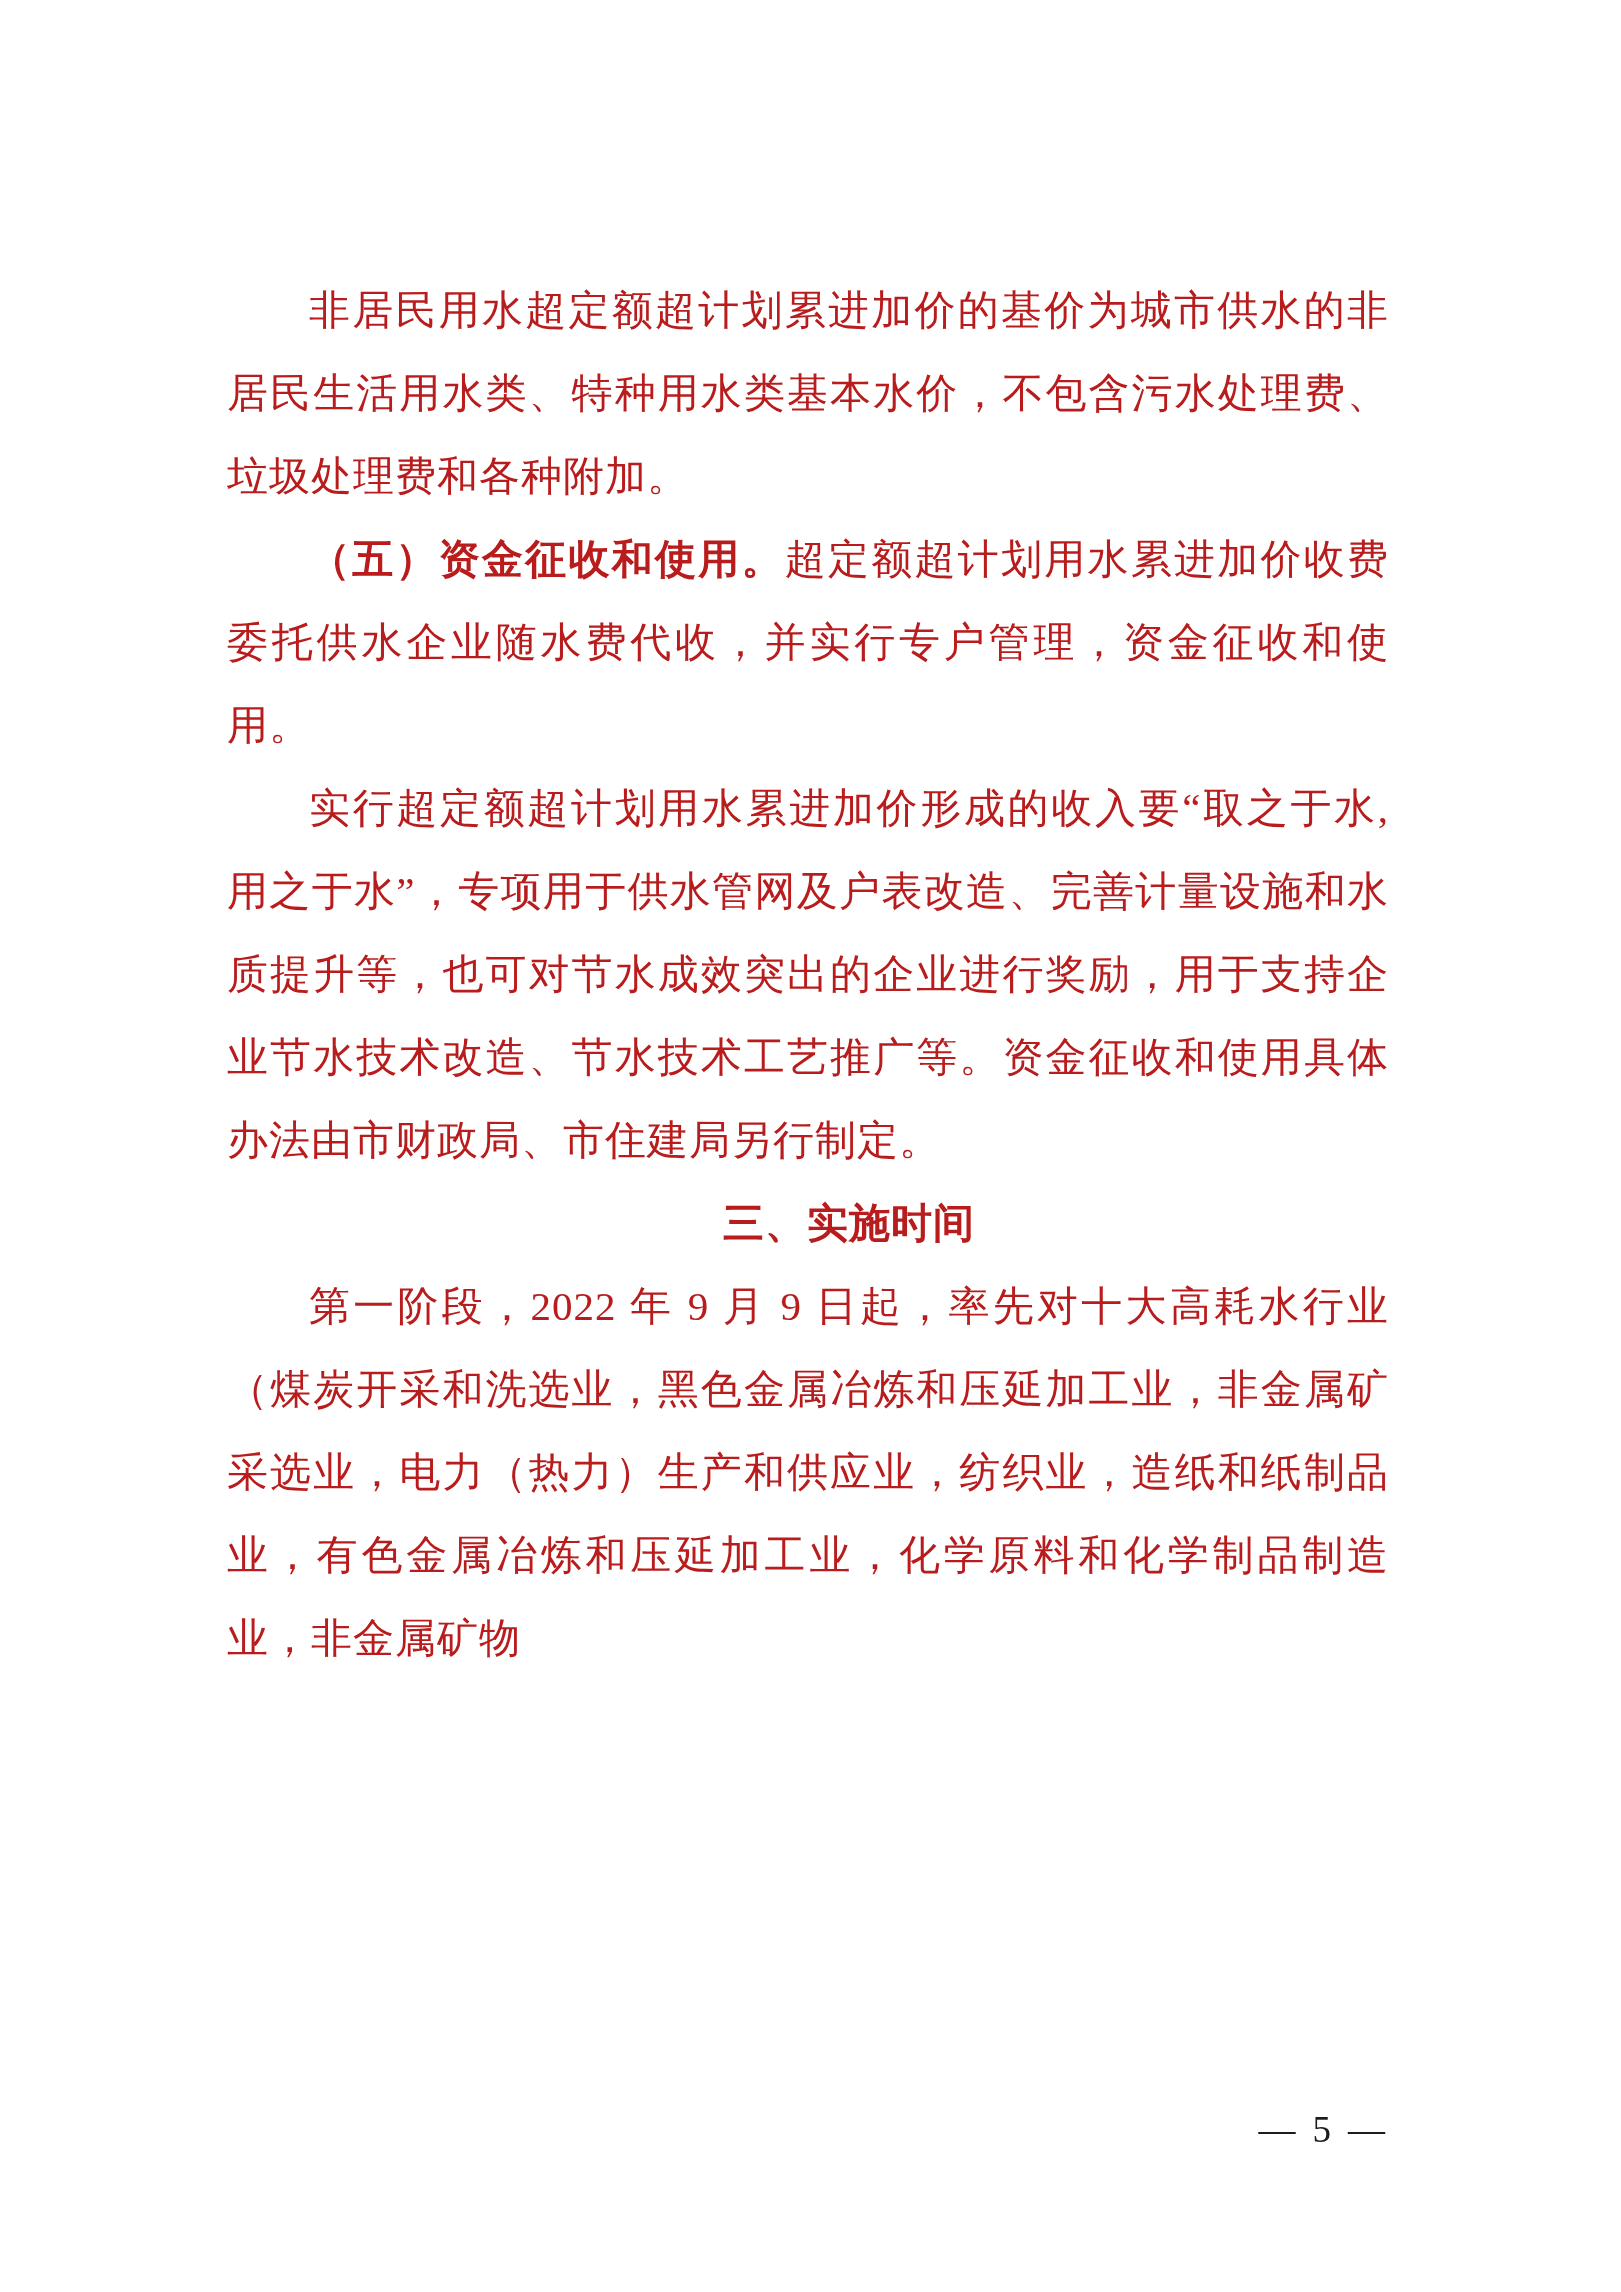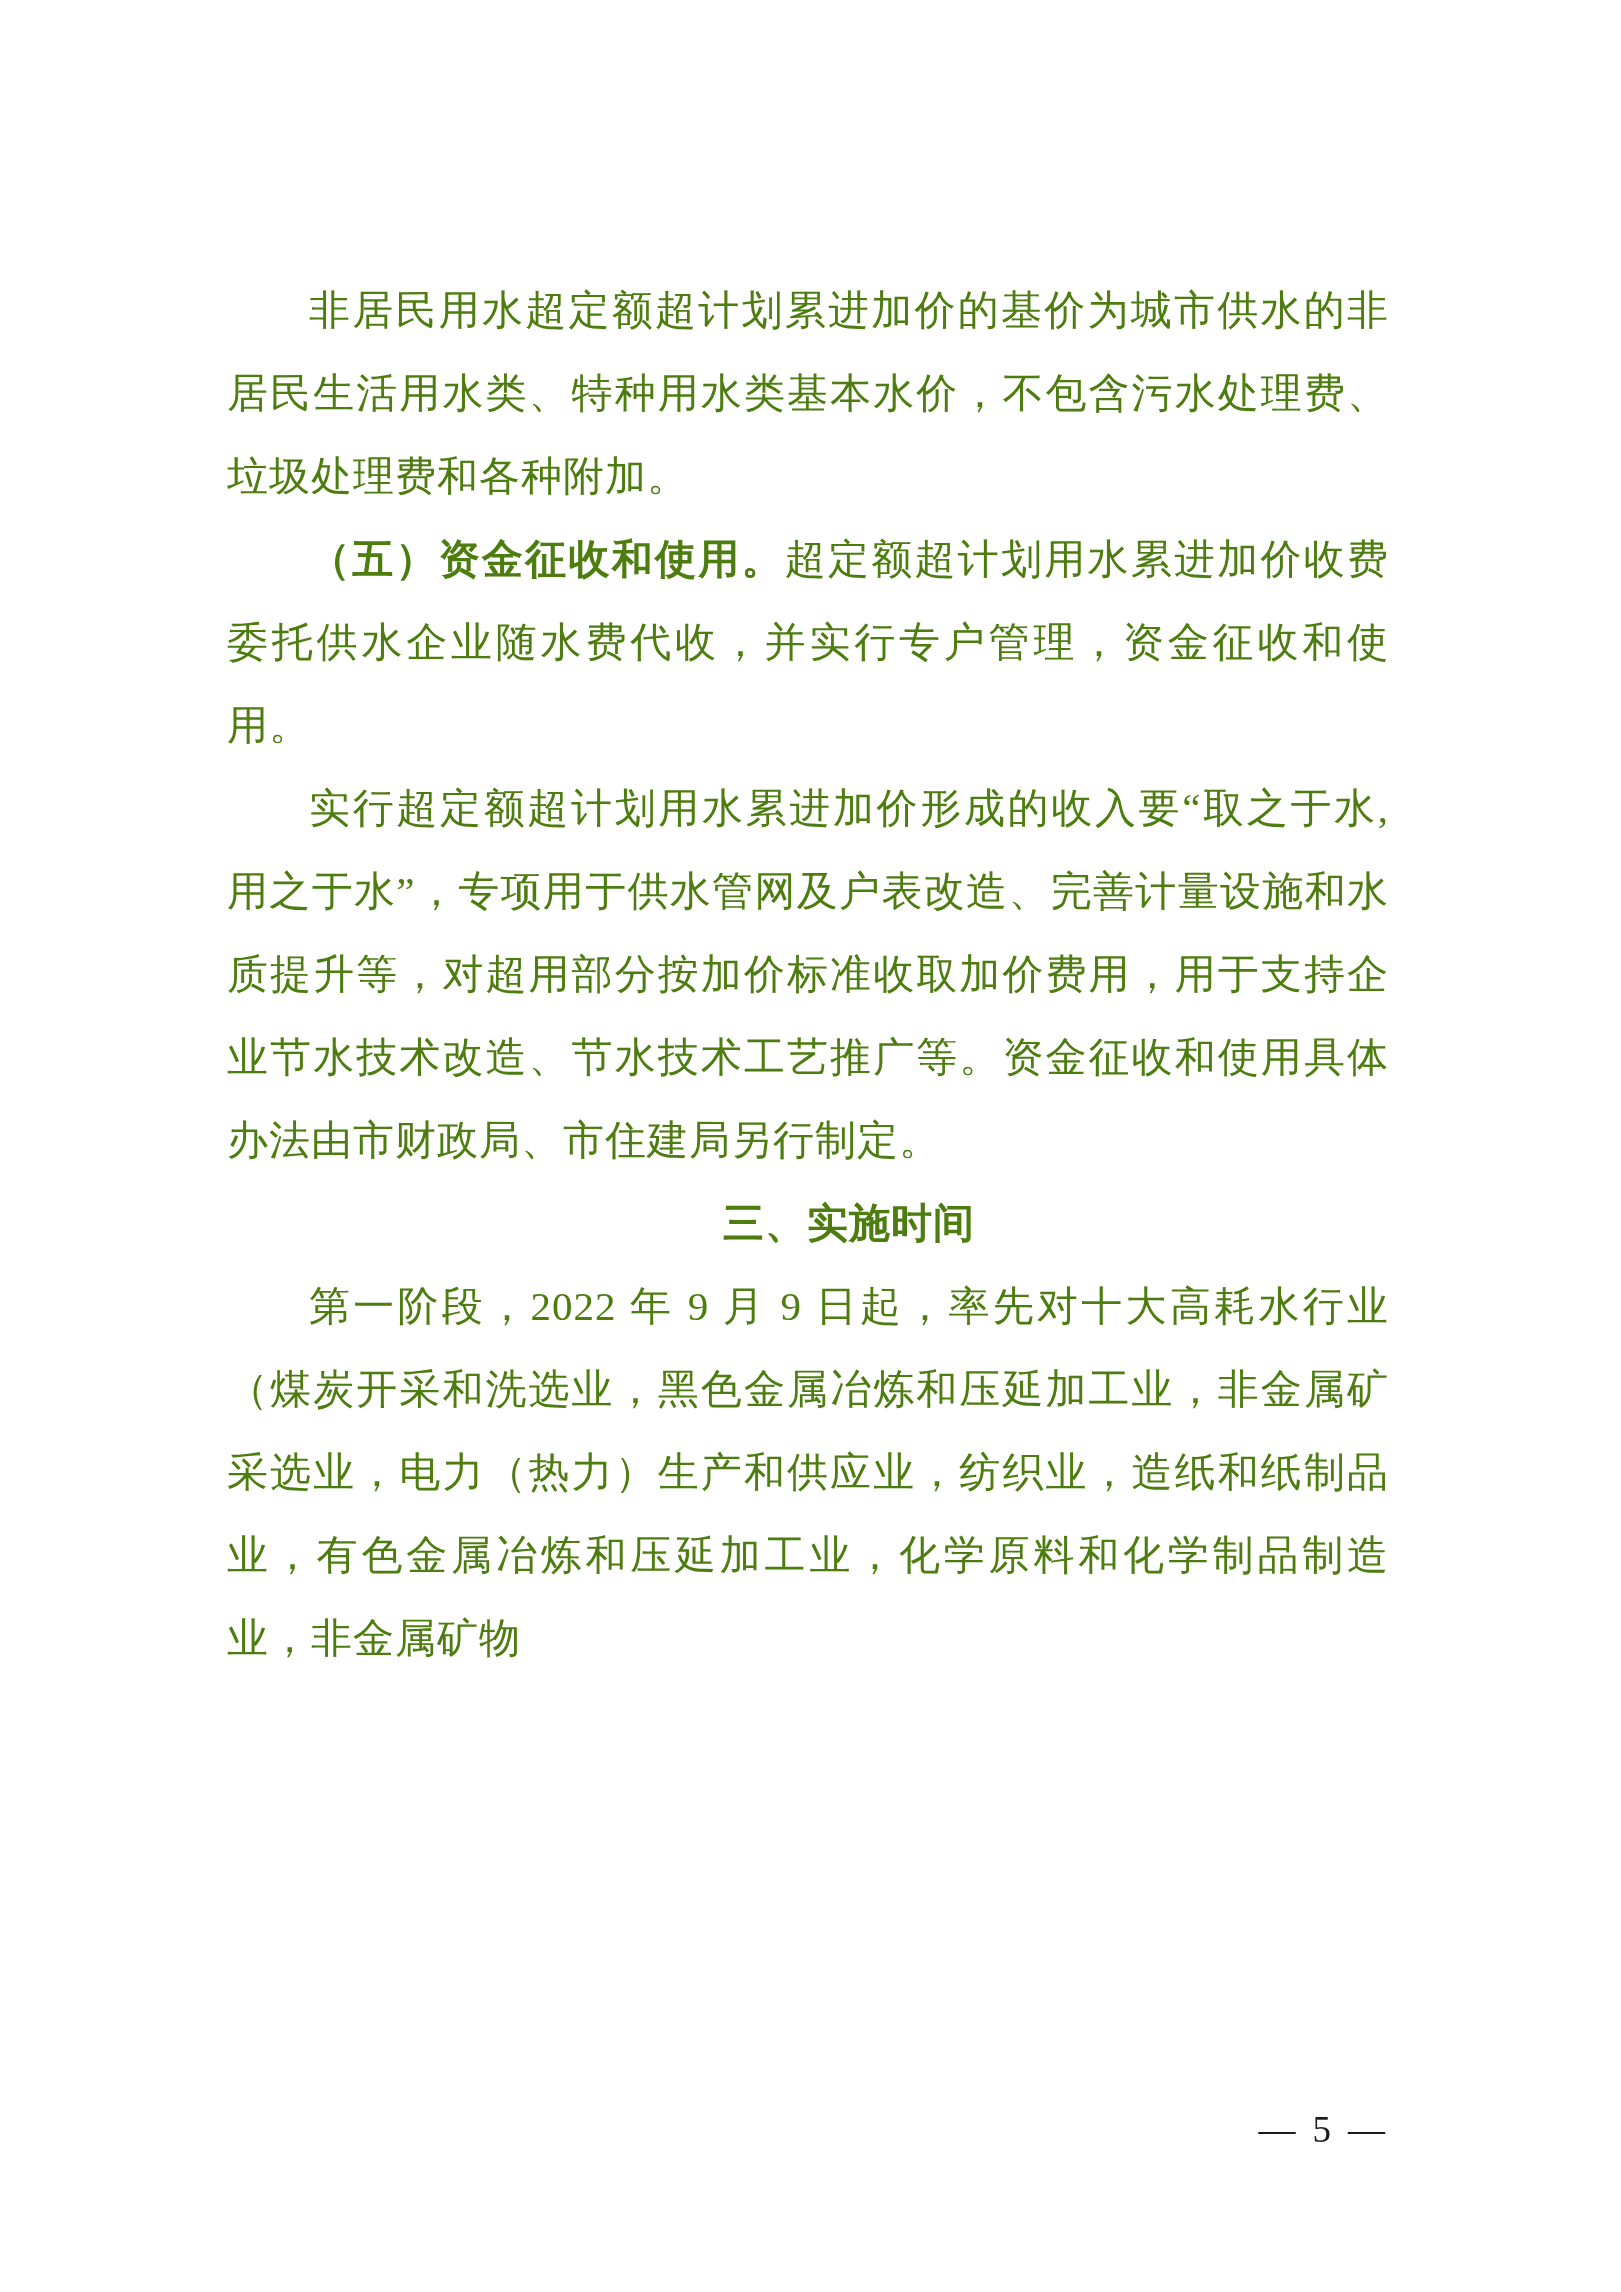--- a/index.html
+++ b/index.html
@@ -23,21 +23,21 @@
     top: 269px;
     width: 1162px;
   }
   .content p {
     margin: 0;
     font-size: 41px;
     line-height: 83px;
     text-align: justify;
     text-indent: 2em;
     letter-spacing: 1px;
-    color: #4d7c0f;
+    color: #b91c1c;
   }
   .content p .lead {
     font-weight: 700;
   }
   .content p.heading {
     font-weight: 700;
     text-align: center;
   }
   .footer {
     position: absolute;
@@ -61,21 +61,21 @@
       <span>非居民用水超定额超计划累进加价的基价为城市供水的非居民生活用水类、特种用水类基本水价，不包含污水处理费、垃圾处理费和各种附加。</span>
     </p>
 
 
 
     <p>
       <span class="lead">（五）资金征收和使用。</span><span>超定额超计划用水累进加价收费委托供水企业随水费代收，并实行专户管理，资金征收和使用。</span>
     </p>
 
     <p>
-      <span>实行超定额超计划用水累进加价形成的收入要“取之于水,用之于水”，专项用于供水管网及户表改造、完善计量设施和水质提升等，对超用部分按加价标准收取加价费用，用于支持企业节水技术改造、节水技术工艺推广等。资金征收和使用具体办法由市财政局、市住建局另行制定。</span>
+      <span>实行超定额超计划用水累进加价形成的收入要“取之于水,用之于水”，专项用于供水管网及户表改造、完善计量设施和水质提升等，也可对节水成效突出的企业进行奖励，用于支持企业节水技术改造、节水技术工艺推广等。资金征收和使用具体办法由市财政局、市住建局另行制定。</span>
     </p>
 
     <p class="heading">
       <span>三、实施时间</span>
     </p>
 
     <p>
       <span>第一阶段，2022 年 9 月 9 日起，率先对十大高耗水行业（煤炭开采和洗选业，黑色金属冶炼和压延加工业，非金属矿采选业，电力（热力）生产和供应业，纺织业，造纸和纸制品业，有色金属冶炼和压延加工业，化学原料和化学制品制造业，非金属矿物</span>
     </p>
 

